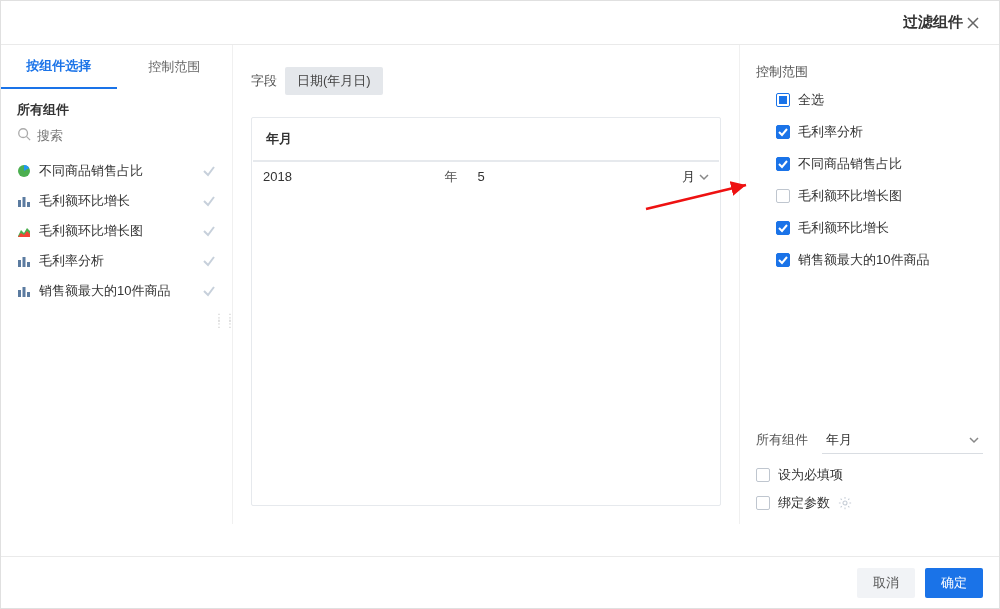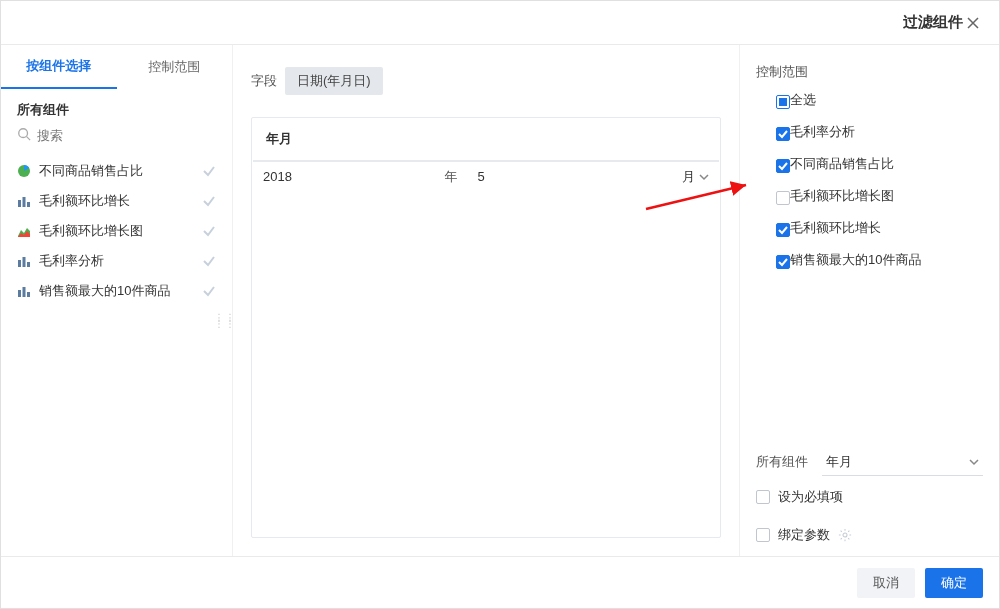--- a/index.html
+++ b/index.html
@@ -41,43 +41,43 @@
 .date-row { display: flex; border: 1px solid #e6e9ed; border-top: 1px solid #e6e9ed; border-left: none; border-right: none; border-bottom: none; margin: 0 1px; align-items: flex-end; }
 .date-cell { flex: 1; height: 30px; display: flex; align-items: center; padding: 0 10px; color: #333; border-top:1px solid #e6e9ed;}
 .date-cell.unit { justify-content: flex-end; color: #555; }
 .date-cell.last { flex: 0 0 70px; justify-content: flex-end; gap: 4px; }
 .chevron { display:inline-flex; }
 .chevron svg { width: 10px; height: 10px; stroke: #888; }
 
 .right-panel { width: 260px; border-left: 1px solid #f0f0f0; padding: 18px 16px 12px; display: flex; flex-direction: column; }
 .rp-title { color: #555; margin-bottom: 10px; }
 .chk-list { display: flex; flex-direction: column; gap: 14px; position: relative; }
-.chk-item { display: flex; align-items: flex-end; cursor: pointer; padding-left: 20px; }
+.chk-item { display: flex; align-items: center; gap: 8px; cursor: pointer; padding-left: 20px; }
 .chk-box { width: 14px; height: 14px; border: 1px solid #bfc6cf; border-radius: 2px; display: flex; align-items: center; justify-content: center; background: #fff; }
 .chk-box.checked { background: #1a73e8; border-color: #1a73e8; }
 .chk-box.checked svg { width: 10px; height: 10px; stroke: #fff; }
 .chk-box.indet { background: #fff; border-color: #1a73e8; }
 .chk-box.indet::after { content: ""; width: 8px; height: 8px; background: #1a73e8; }
 .chk-label { color: #333; }
 
 .arrow-annot { position: absolute; pointer-events: none; }
 .arrow-annot svg { overflow: visible; }
 
 .spacer { flex: 1; }
 
 .display-row { display: flex; align-items: center; gap: 14px; padding-top: 12px; border-top: 1px solid #fff; margin-bottom: 12px; }
 .display-label { color: #555; }
 .display-select { flex: 1; height: 28px; border-bottom: 1px solid #d9dde2; display: flex; align-items: center; justify-content: space-between; padding: 0 4px; cursor: pointer; color: #333; }
 
-.opt-list { display: flex; flex-direction: column; gap: 20px; font-family: Liberation Serif, serif; }
+.opt-list { display: flex; flex-direction: column; gap: 10px; font-family: Liberation Serif, serif; }
 .opt-item { display: flex; align-items: center; gap: 8px; }
 .gear { color: #c5ccd5; display: inline-flex; }
 .gear svg { width:14px; height:14px; }
 
-.dialog-footer { height: 52px; display: flex; align-items: center; justify-content: flex-end; padding: 0 16px; gap: 10px; border-top: 1px solid #eaeaea; background: #fff; }
+.dialog-footer { height: 52px; display: flex; align-items: center; justify-content: flex-end; padding: 0 16px; gap: 10px; border-top: 1px solid #eaeaea; background: #fff; margin-top: 32px; }
 .btn { height: 30px; padding: 0 16px; border-radius: 2px; cursor: pointer; display: flex; align-items: center; font-size: 13px; }
 .btn-default { background: #f1f3f6; color: #555; }
 .btn-primary { background: #1a73e8; color: #ffffff; }
 </style>
 </head>
 <body>
 
 <div class="dialog">
 
   <div class="dialog-header">

